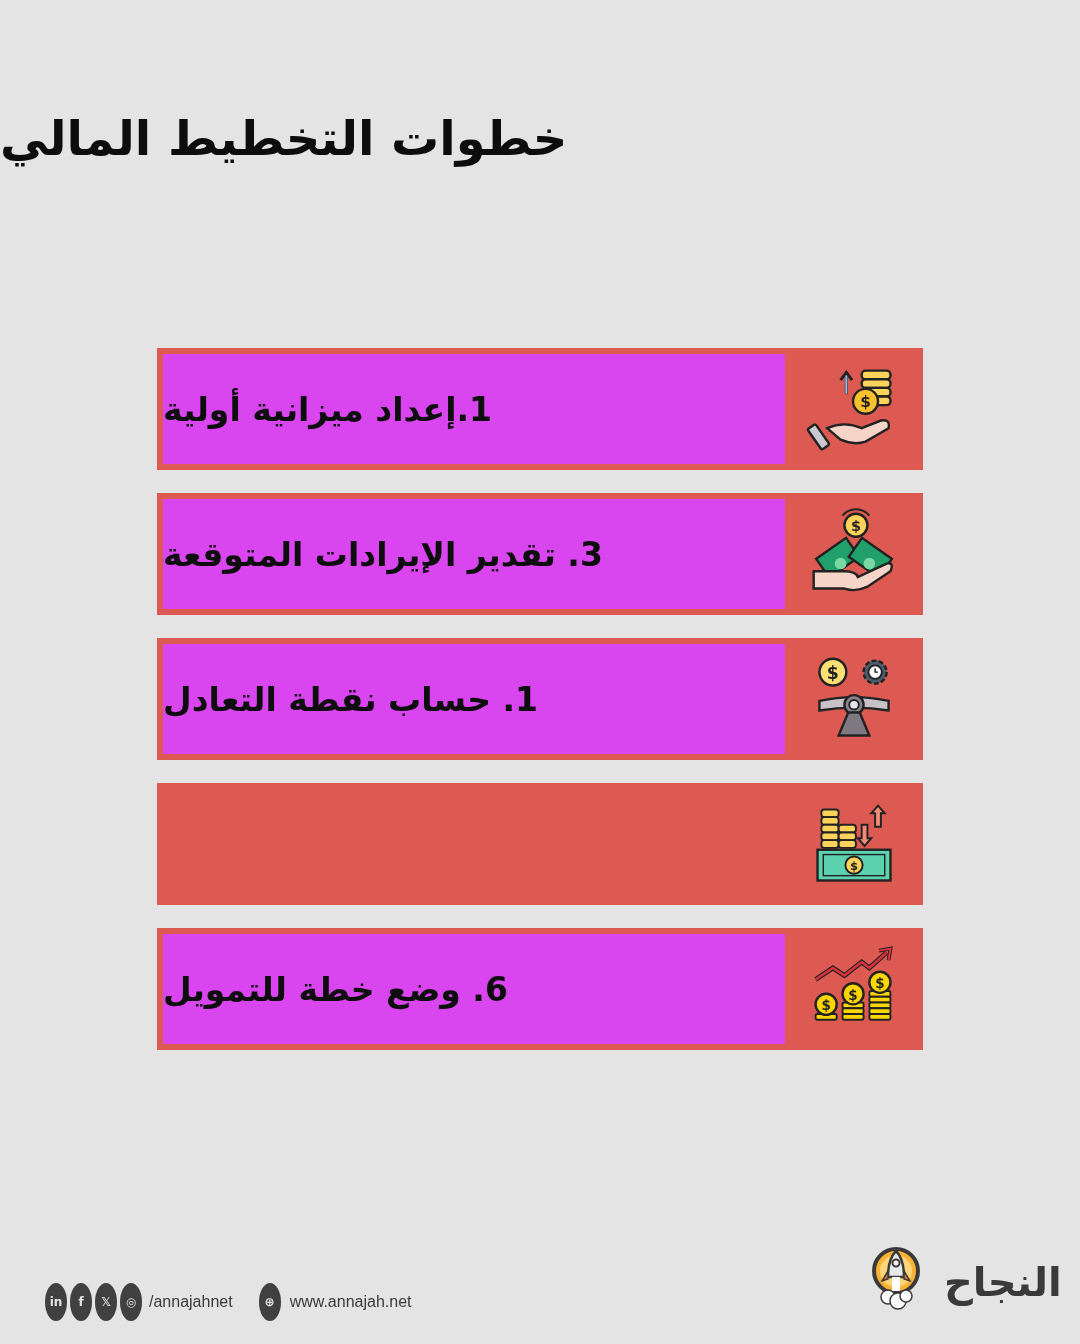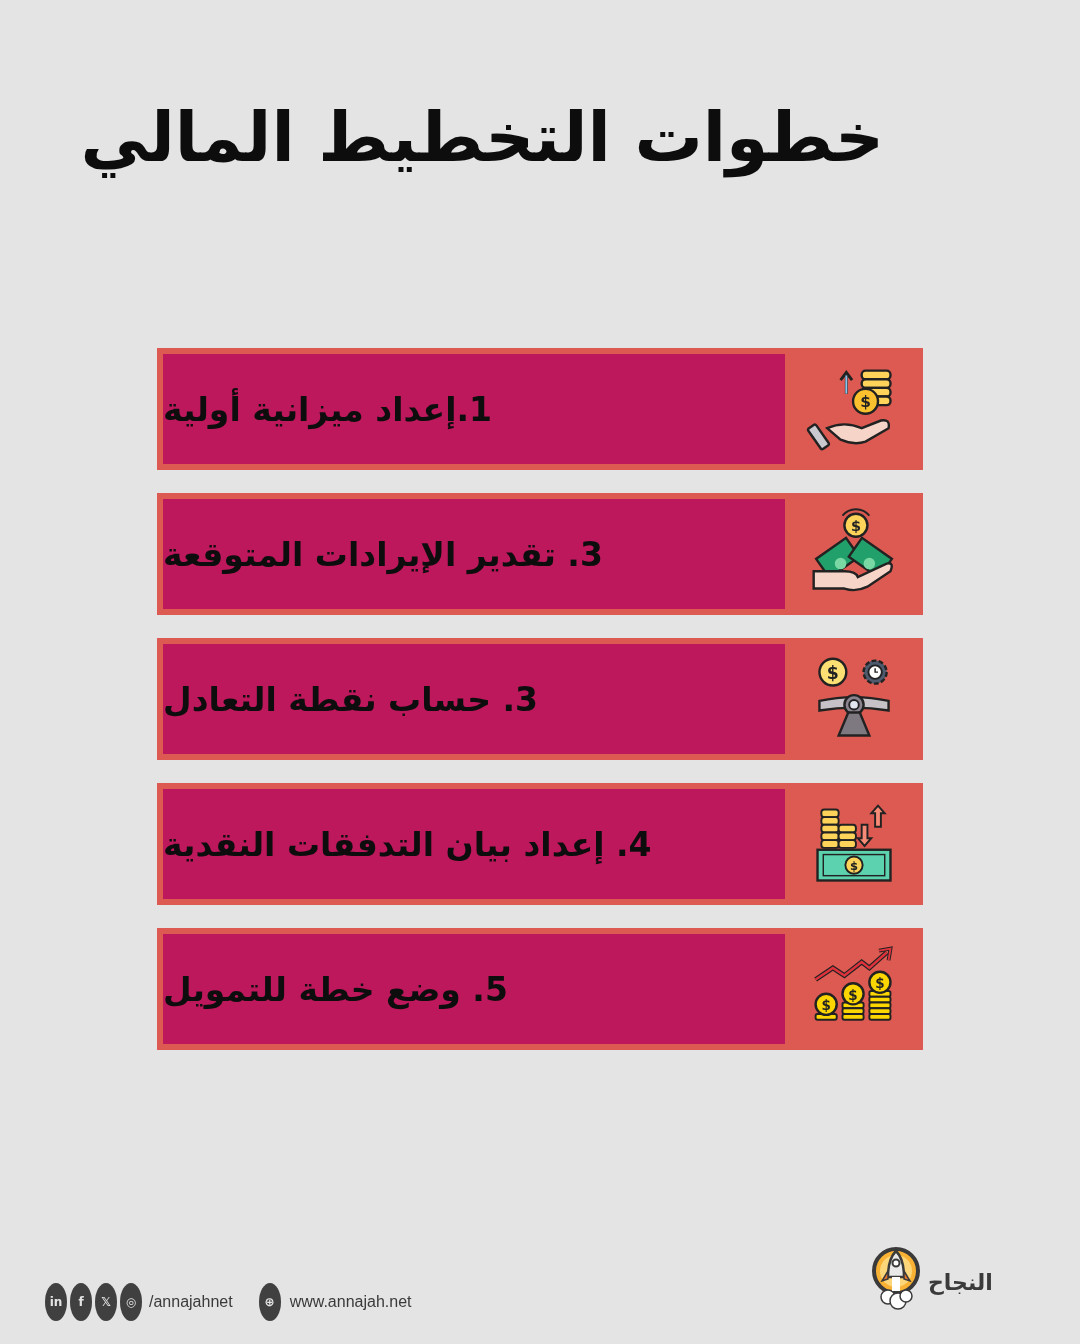--- a/index.html
+++ b/index.html
@@ -7,45 +7,45 @@
     body {
       background: #e4e4e4;
       font-family: "DejaVu Sans", sans-serif;
       position: relative;
       overflow: hidden;
     }
     .title {
       position: absolute;
       left: 0; top: 95px;
       width: 884px;
-      text-align: right;
-      direction: rtl;
-      font-family: "DejaVu Sans", sans-serif;
-      font-weight: bold;
-      font-size: 68px;
+      text-align: left;
+      direction: rtl;
+      font-family: "DejaVu Sans", sans-serif;
+      font-weight: bold;
+      font-size: 48px;
       line-height: 86px;
       color: #0d0d0d;
     }
     .steps {
       position: absolute;
       left: 157px; top: 348px;
       width: 766px;
     }
     .card {
       position: relative;
       width: 766px;
       height: 122px;
       background: #dc5a51;
       margin-bottom: 23px;
     }
     .card-text-box {
       position: absolute;
       left: 6px; top: 6px;
       width: 622px; height: 110px;
-      background: #be185d;
+      background: #d946ef;
       display: flex;
       align-items: center;
       justify-content: flex-end;
       padding-right: 30px;
       direction: rtl;
     }
     .card-text-box span {
       font-family: "DejaVu Sans", sans-serif;
       font-weight: bold;
       font-size: 33px;
@@ -88,23 +88,23 @@
     .web-icon { margin-right: 9px; }
     .logo {
       position: absolute;
       left: 868px; top: 1245px;
       display: flex;
       align-items: center;
     }
     .logo-text {
       font-family: "DejaVu Sans", sans-serif;
       font-weight: bold;
-      font-size: 22px;
+      font-size: 40px;
       color: #3a3a3a;
-      margin-left: 0;
+      margin-left: 16px;
       direction: rtl;
     }
   </style>
 </head>
 <body>
 
 <div class="title">
   <div>خطوات التخطيط المالي</div>
 </div>
 
@@ -143,41 +143,38 @@
         <rect x="48" y="42" width="38" height="24" transform="rotate(35 67 54)" fill="#22a06b" stroke="#222" stroke-width="2.5"></rect>
         <circle cx="36" cy="60" r="6" fill="#7ad8a4"></circle>
         <circle cx="66" cy="60" r="6" fill="#7ad8a4"></circle>
         <path d="M8 68 L40 68 Q52 68 54 74 L84 60 Q92 58 88 68 L64 84 Q52 90 40 86 L8 86 Z" fill="#f6d5c8" stroke="#222" stroke-width="2.5"></path>
       </svg>
     </div>
   </div>
 
   <div class="card">
     <div class="card-text-box">
-      <span>3. حساب نقطة التعادل</span>
+      <span>1. حساب نقطة التعادل</span>
     </div>
     <div class="card-icon">
       <svg viewBox="0 0 100 100">
         <circle cx="28" cy="22" r="14" fill="#fde073" stroke="#222" stroke-width="2.5"></circle>
         <text x="28" y="29" font-size="18" font-weight="bold" text-anchor="middle" fill="#222" font-family="DejaVu Sans, sans-serif">$</text>
         <circle cx="72" cy="22" r="12" fill="#4e5a6e" stroke="#222" stroke-width="2.5" stroke-dasharray="5 2.5"></circle>
         <circle cx="72" cy="22" r="7" fill="#ffffff" stroke="#222" stroke-width="2"></circle>
         <path d="M72 18 V22 H75" stroke="#222" stroke-width="1.5" fill="none"></path>
         <path d="M14 52 Q50 44 86 52 L86 62 Q50 56 14 62 Z" fill="#c7c2c8" stroke="#222" stroke-width="2.5"></path>
         <circle cx="50" cy="56" r="10" fill="#8b8490" stroke="#222" stroke-width="2.5"></circle>
         <circle cx="50" cy="56" r="5" fill="#e2e6f0" stroke="#222" stroke-width="2"></circle>
         <path d="M44 64 L34 88 L66 88 L56 64 Z" fill="#7e7880" stroke="#222" stroke-width="2.5"></path>
       </svg>
     </div>
   </div>
 
   <div class="card">
-    <div class="card-text-box">
-      <span>4. إعداد بيان التدفقات النقدية</span>
-    </div>
     <div class="card-icon">
       <svg viewBox="0 0 100 100">
         <rect x="16" y="14" width="18" height="8" rx="3" fill="#fdd35a" stroke="#222" stroke-width="2"></rect>
         <rect x="16" y="22" width="18" height="8" rx="3" fill="#fdd35a" stroke="#222" stroke-width="2"></rect>
         <rect x="16" y="30" width="18" height="8" rx="3" fill="#fdd35a" stroke="#222" stroke-width="2"></rect>
         <rect x="16" y="38" width="18" height="8" rx="3" fill="#fdd35a" stroke="#222" stroke-width="2"></rect>
         <rect x="16" y="46" width="18" height="8" rx="3" fill="#fdd35a" stroke="#222" stroke-width="2"></rect>
         <rect x="34" y="30" width="18" height="8" rx="3" fill="#fdd35a" stroke="#222" stroke-width="2"></rect>
         <rect x="34" y="38" width="18" height="8" rx="3" fill="#fdd35a" stroke="#222" stroke-width="2"></rect>
         <rect x="34" y="46" width="18" height="8" rx="3" fill="#fdd35a" stroke="#222" stroke-width="2"></rect>
@@ -186,21 +183,21 @@
         <rect x="12" y="56" width="76" height="32" fill="#5cd3ae" stroke="#222" stroke-width="2.5"></rect>
         <rect x="18" y="61" width="64" height="22" fill="none" stroke="#222" stroke-width="1.5"></rect>
         <circle cx="50" cy="72" r="9" fill="#fdd35a" stroke="#222" stroke-width="2"></circle>
         <text x="50" y="77" font-size="12" font-weight="bold" text-anchor="middle" fill="#222" font-family="DejaVu Sans, sans-serif">$</text>
       </svg>
     </div>
   </div>
 
   <div class="card">
     <div class="card-text-box">
-      <span>5. وضع خطة للتمويل</span>
+      <span>6. وضع خطة للتمويل</span>
     </div>
     <div class="card-icon">
       <svg viewBox="0 0 100 100">
         <path d="M10 40 L28 28 L40 36 L58 22 L66 28 L84 12" stroke="#222" stroke-width="5" fill="none"></path>
         <path d="M10 40 L28 28 L40 36 L58 22 L66 28 L84 12" stroke="#e0323d" stroke-width="2.5" fill="none"></path>
         <path d="M76 10 L88 8 L86 20" stroke="#222" stroke-width="4" fill="none"></path>
         <path d="M76 10 L88 8 L86 20" stroke="#e0323d" stroke-width="2" fill="none"></path>
         <rect x="10" y="76" width="22" height="6" rx="2" fill="#fcd600" stroke="#222" stroke-width="2"></rect>
         <circle cx="21" cy="66" r="11" fill="#fcd600" stroke="#222" stroke-width="2.5"></circle>
         <text x="21" y="72" font-size="14" font-weight="bold" text-anchor="middle" fill="#222" font-family="DejaVu Sans, sans-serif">$</text>

